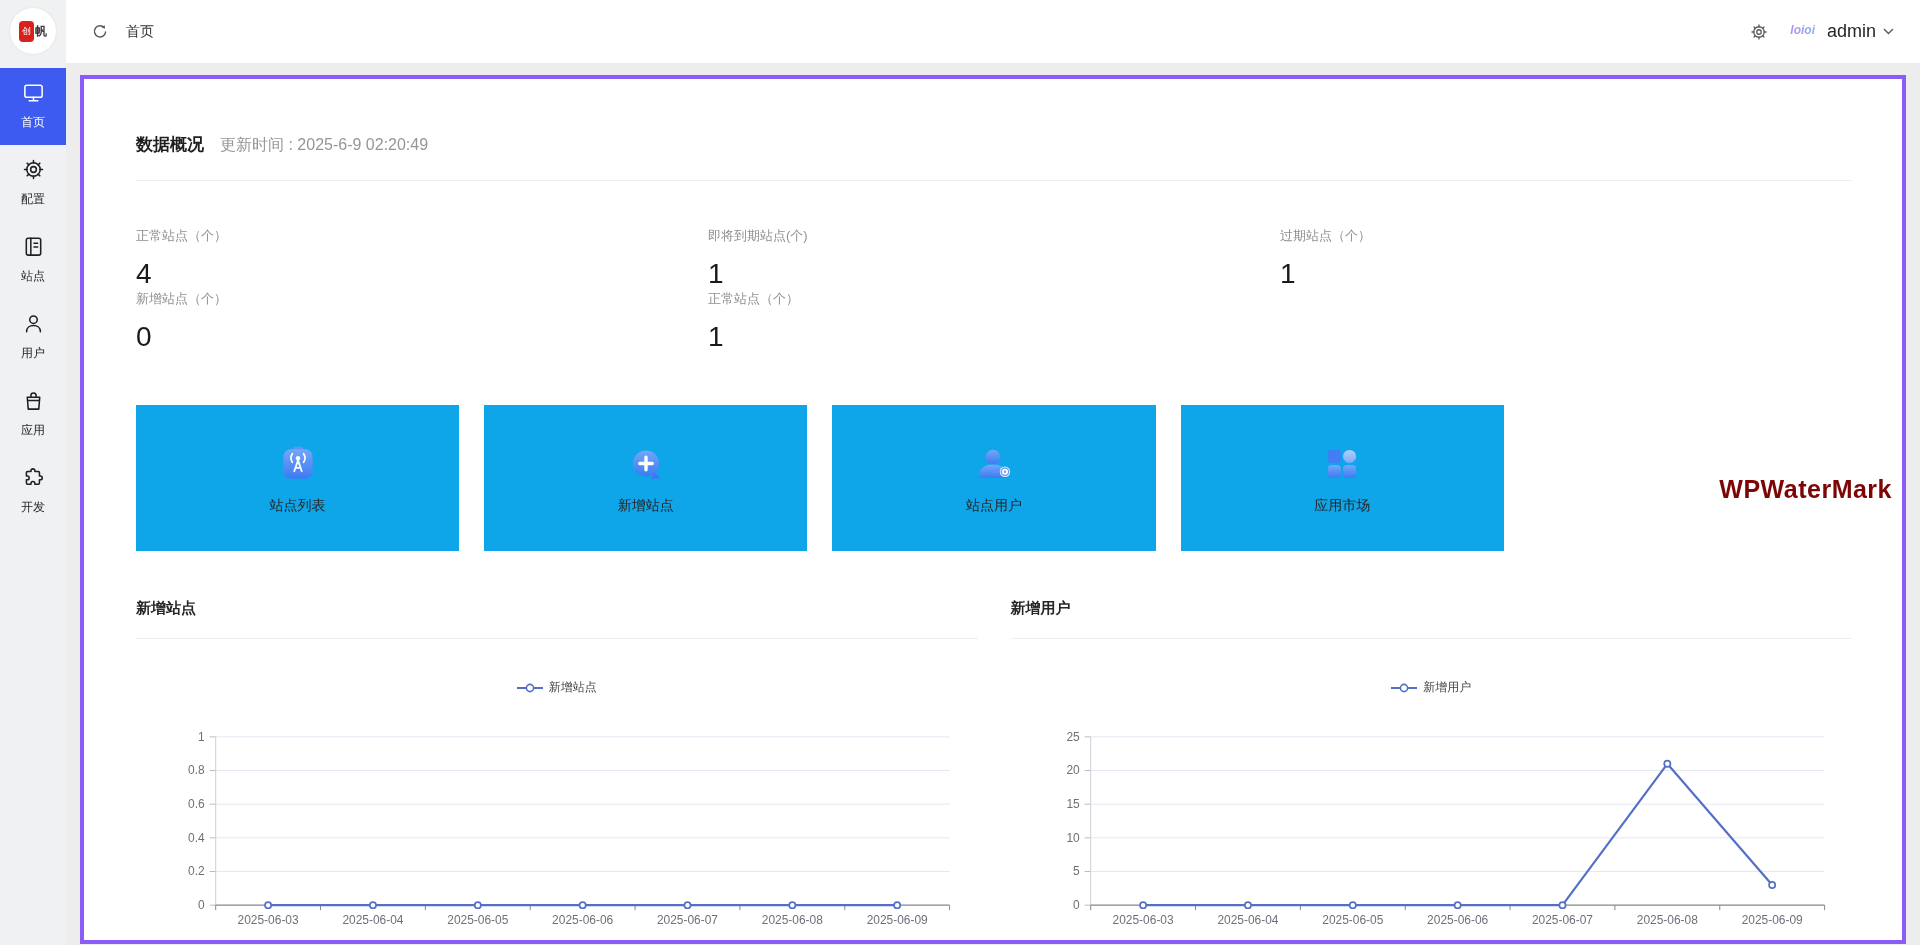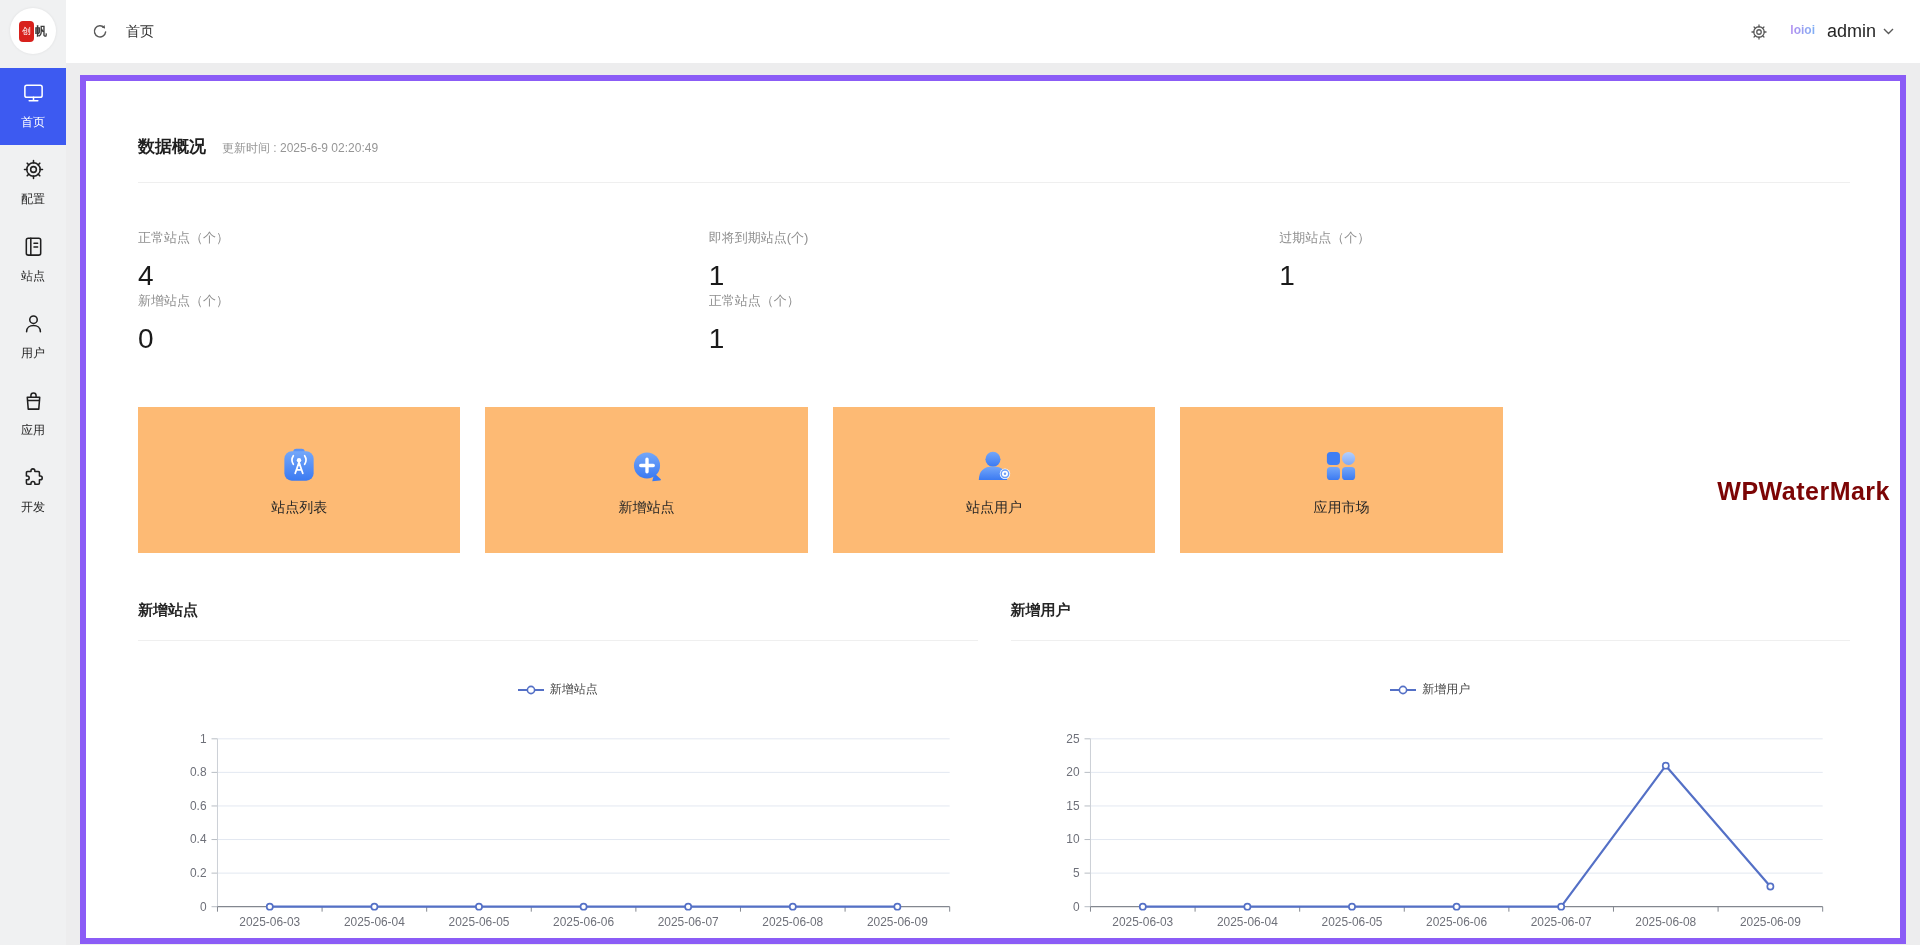--- a/index.html
+++ b/index.html
@@ -21,40 +21,40 @@
   .nav-item svg { width:23px; height:23px; stroke:currentColor; fill:none;
     stroke-width:1.6; stroke-linecap:round; stroke-linejoin:round; }
   .nav-item.active { background:#3d5af1; color:#fff; }
 
   
   .main { flex:1; display:flex; flex-direction:column; }
   .topbar { height:63px; background:#fff; display:flex; align-items:center; padding:0 26px; flex:0 0 63px; }
   .icon-btn { background:none; border:none; cursor:pointer; display:flex; align-items:center; color:#595959; }
   .breadcrumb { margin-left:18px; font-size:14px; color:#333; }
   .topbar .spacer { flex:1; }
-  .brand-mini { font-size:12px; font-weight:700; margin:0 12px 4px 22px;
+  .brand-mini { font-style:italic; font-size:12px; font-weight:700; margin:0 12px 4px 22px;
     background:linear-gradient(90deg,#b48ef0,#7fb0f5); -webkit-background-clip:text;
     background-clip:text; color:transparent; }
   .username { font-size:18px; color:#262626; margin-right:7px; cursor:pointer; }
 
   .content { flex:1; padding:12px 14px 0 14px; background:#ededee; }
-  .panel { background:#fff; border:6px solid #8b5cf6; height:869px; position:relative;
+  .panel { background:#fff; border:4px solid #8b5cf6; height:869px; position:relative;
     padding:54px 50px 0 52px; }
 
   .overview-header { display:flex; align-items:baseline; gap:16px; }
   .overview-title { font-size:17px; font-weight:700; color:#1f1f1f; }
-  .overview-updated { font-size:12px; color:#969696; }
+  .overview-updated { font-size:16px; color:#969696; }
   .divider { border-bottom:1px solid #efefef; margin-top:24px; }
 
   .stats { display:grid; grid-template-columns:repeat(3,1fr); margin-top:46px; }
   .stat-label { font-size:13px; color:#8f8f8f; }
   .stat-value { font-size:28px; color:#1a1a1a; margin-top:13px; font-weight:500; }
 
   .shortcuts { display:grid; grid-template-columns:repeat(5,1fr); gap:25px; margin-top:52px; }
-  .shortcut-card { height:146px; background:#fdba74; display:flex; flex-direction:column;
+  .shortcut-card { height:146px; background:#0ea5e9; display:flex; flex-direction:column;
     align-items:center; justify-content:center; cursor:pointer; }
   .shortcut-card svg { width:46px; height:46px; }
   .shortcut-label { font-size:14px; color:#262626; margin-top:10px; }
 
   .watermark { position:absolute; top:396px; right:10px; font-size:25px; font-weight:700;
     color:#7c0505; letter-spacing:.5px; }
 
   .charts { display:grid; grid-template-columns:1fr 1fr; gap:33px; margin-top:48px; }
   .chart-title { font-size:15px; font-weight:600; color:#262626; }
   .chart-divider { border-bottom:1px solid #efefef; margin-top:20px; }

